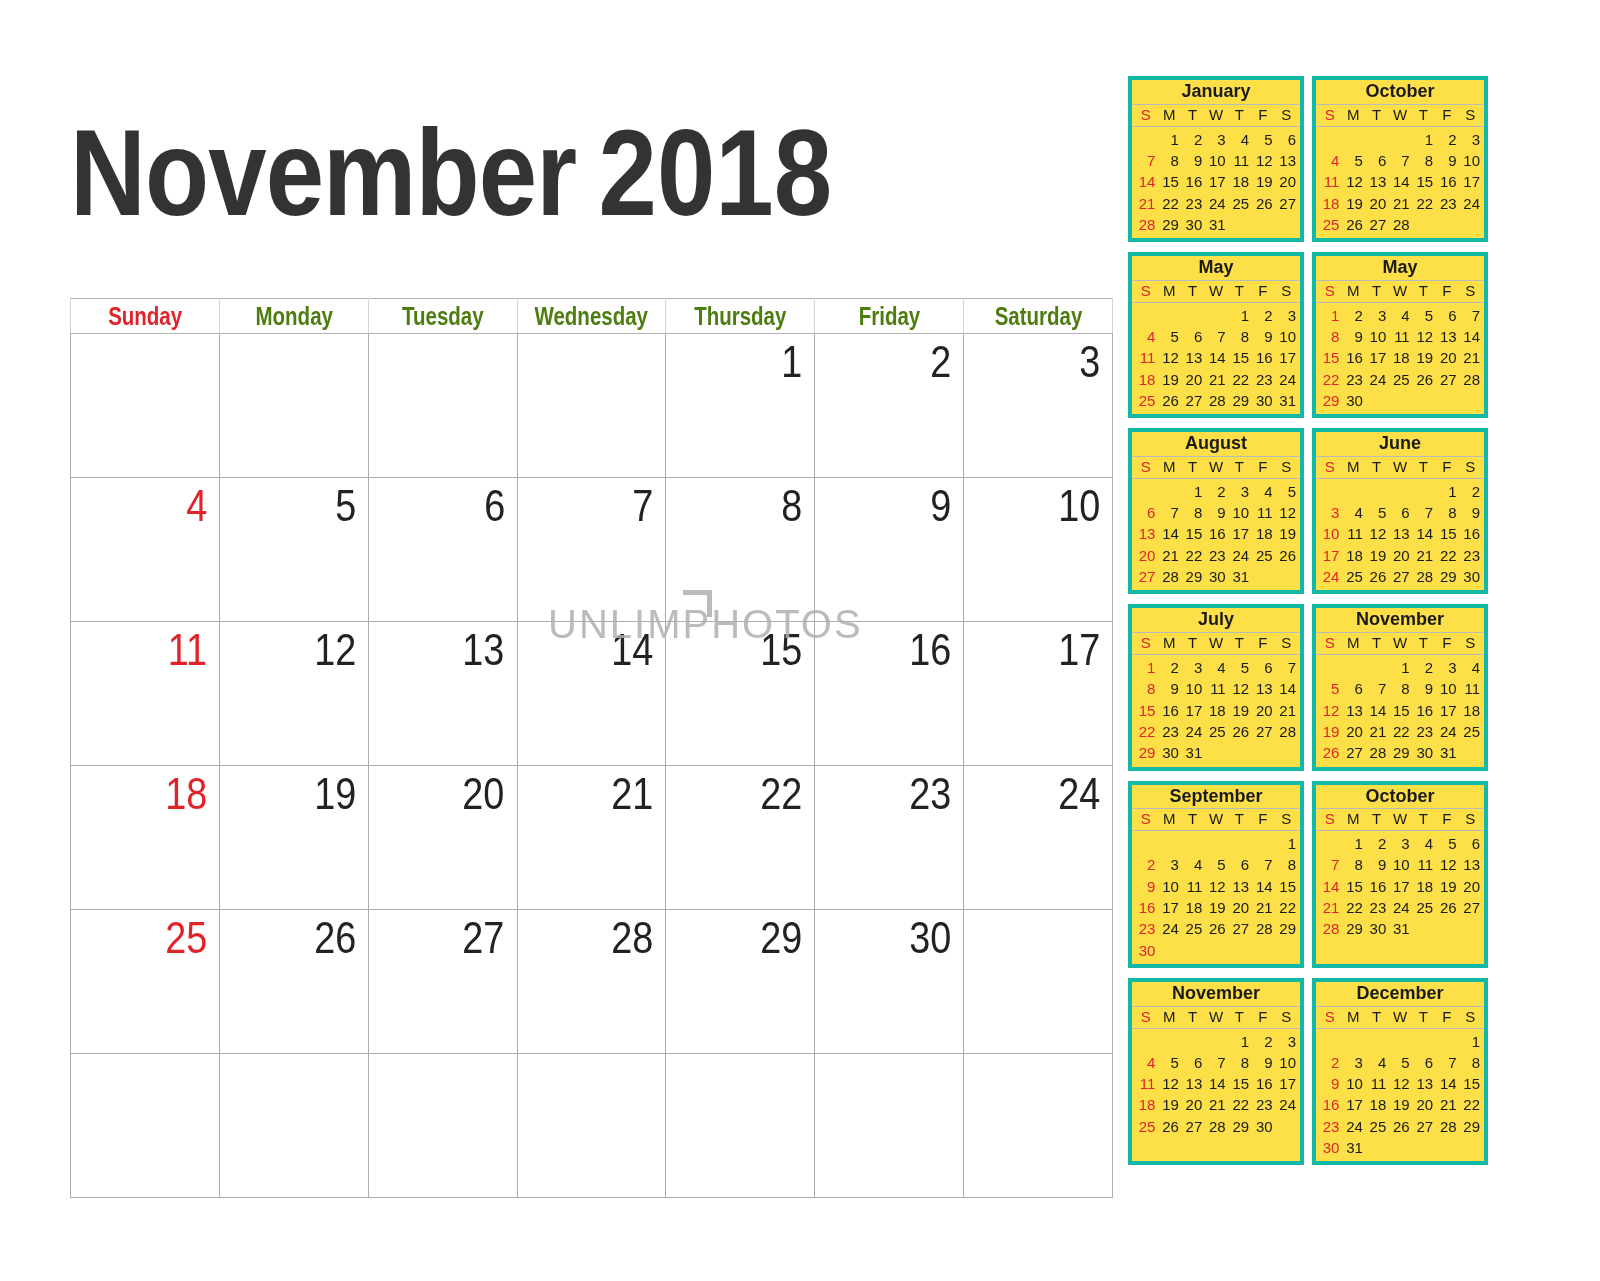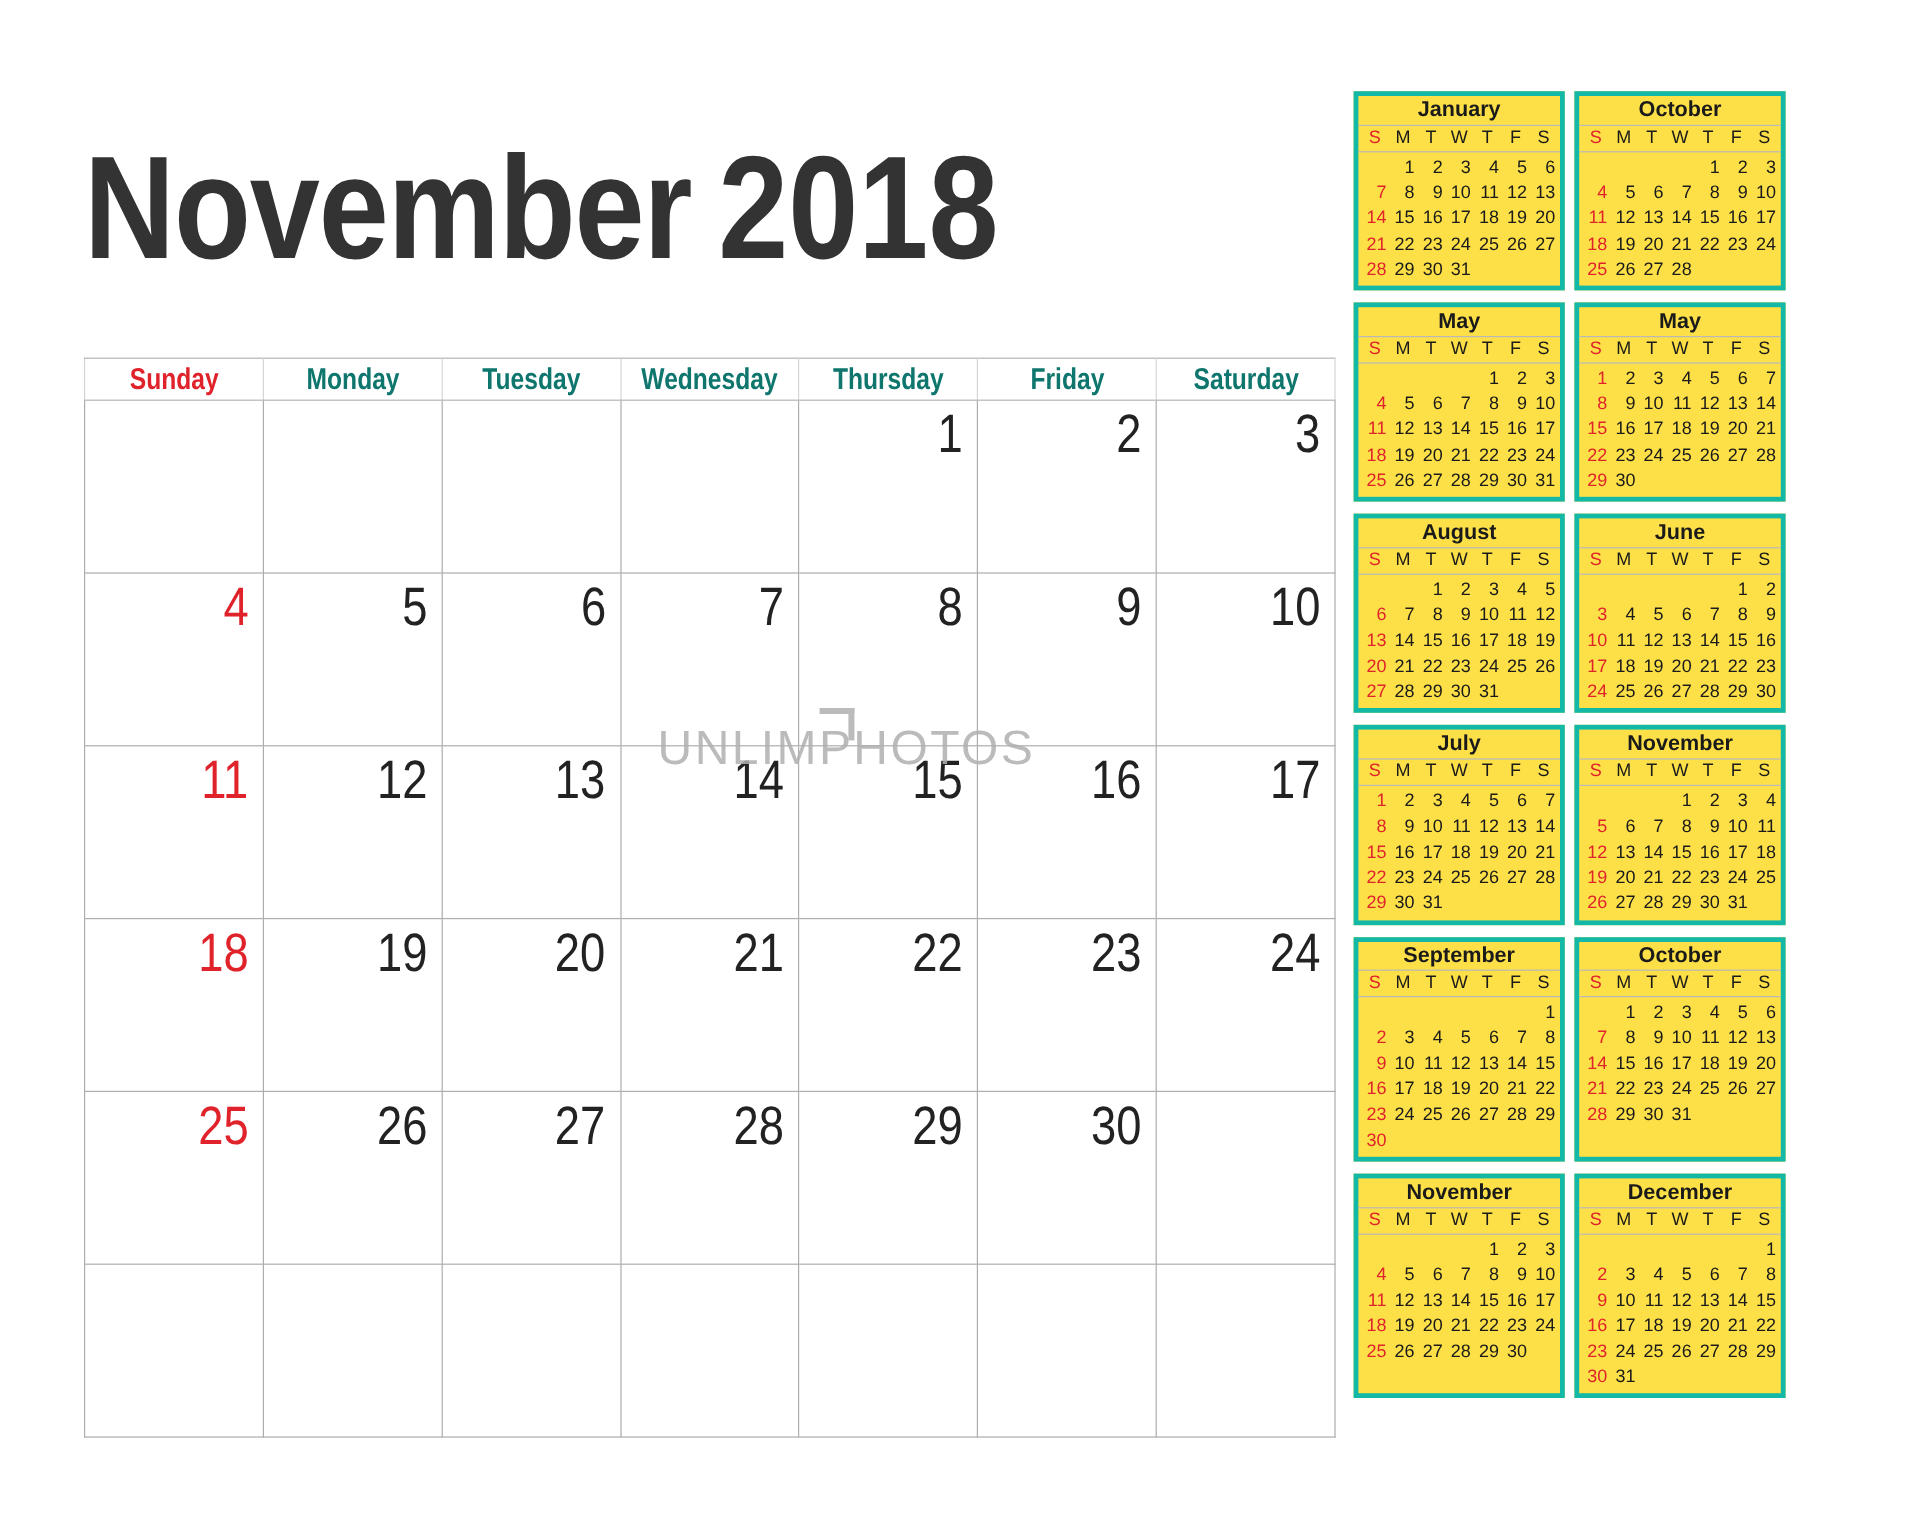--- a/index.html
+++ b/index.html
@@ -58,21 +58,21 @@
   }
   #main-grid td, #main-grid th {
     border: 1px solid #a8a8a8;
     padding: 0;
     margin: 0;
   }
   #main-grid thead th {
     height: 34px;
     font-size: 25px;
     font-weight: bold;
-    color: #0f766e;
+    color: #4d7c0f;
     text-align: center;
     vertical-align: middle;
     border-top: 1px solid #b5b5b5;
     border-bottom: 1px solid #b5b5b5;
     border-left: 1px solid #d6d6d6;
     border-right: 1px solid #d6d6d6;
     white-space: nowrap;
   }
   #main-grid thead th > span {
     display: inline-block;

